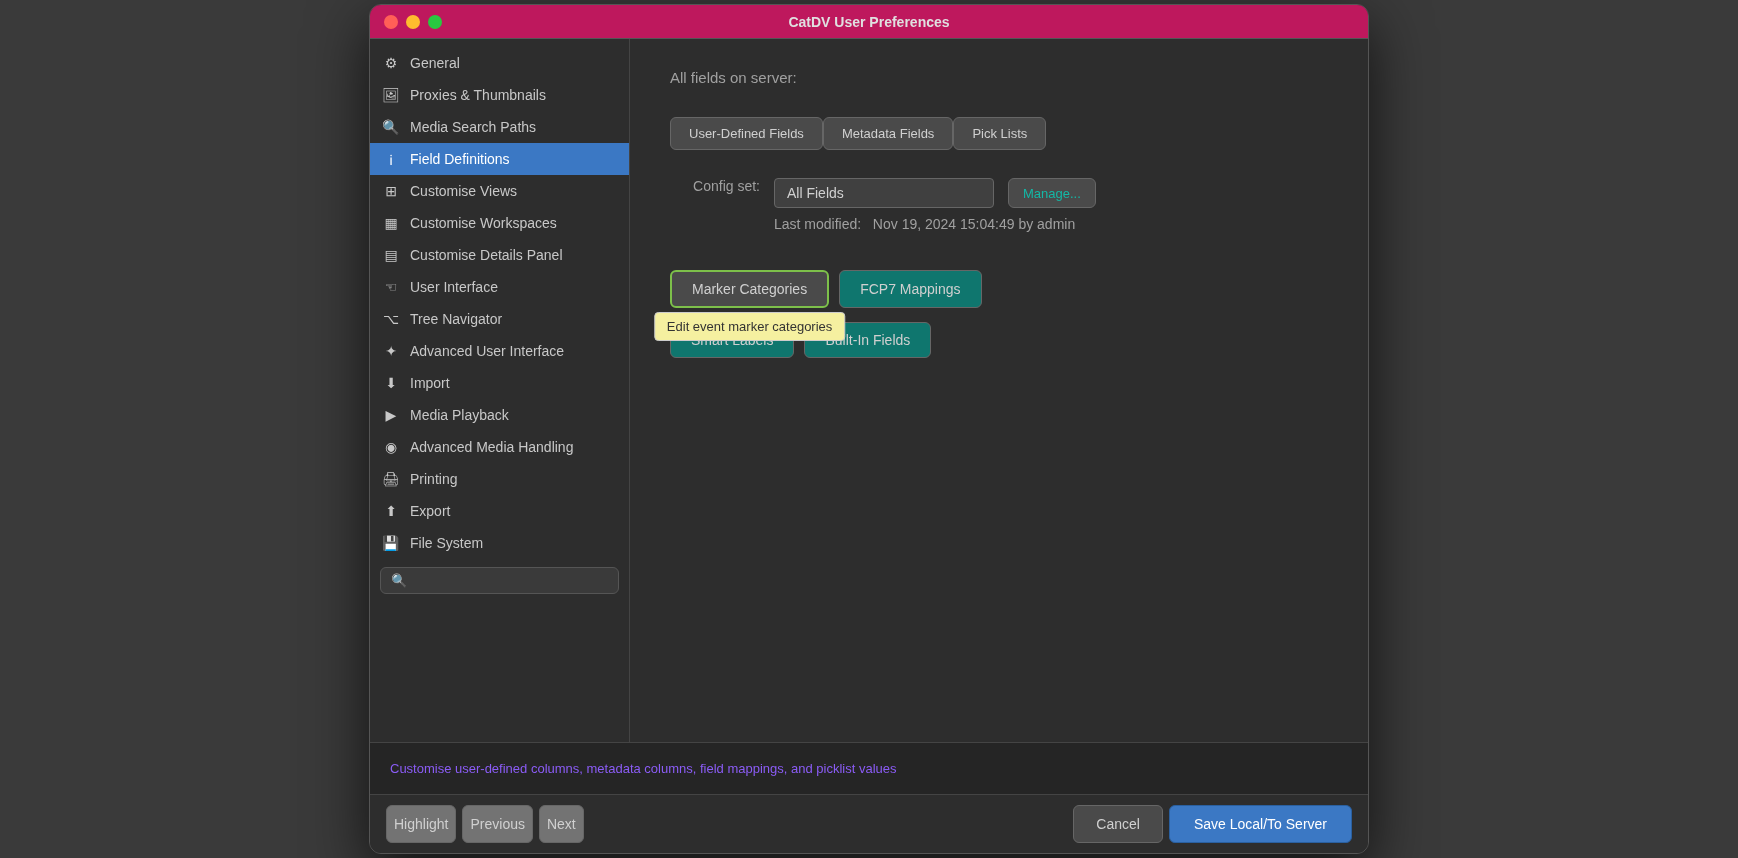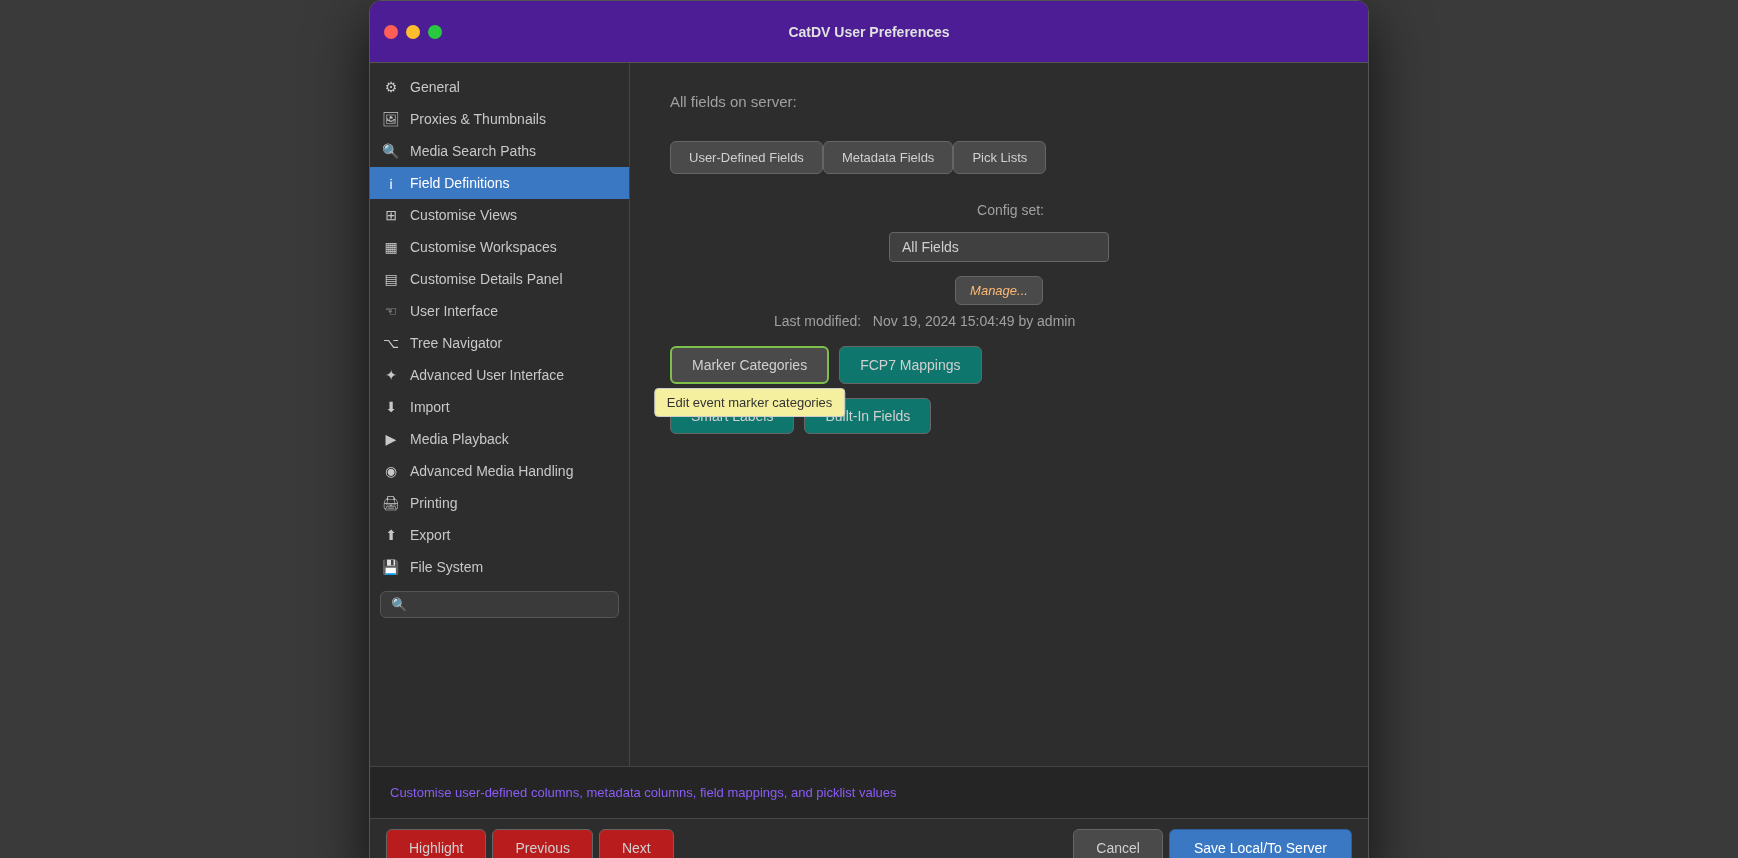--- a/index.html
+++ b/index.html
@@ -15,22 +15,22 @@
     }
     .window {
       width: 1000px;
       background: #2d2d2d;
       border-radius: 12px;
       box-shadow: 0 20px 60px rgba(0,0,0,0.7);
       overflow: hidden;
       border: 1px solid #555;
     }
     .titlebar {
-      background: #4c1d95;
-      height: 62px;
+      background: #be185d;
+      height: 34px;
       display: flex;
       align-items: center;
       justify-content: center;
       position: relative;
       border-bottom: 1px solid #555;
     }
     .traffic-lights {
       position: absolute;
       left: 14px;
       display: flex;
@@ -121,54 +121,51 @@
       background: #4a4a4a;
       border: 1px solid #666;
       border-radius: 6px;
       color: #d0d0d0;
       padding: 8px 18px;
       font-size: 13px;
       cursor: pointer;
     }
     .config-row {
       display: flex;
-      align-items: center;
       gap: 14px;
       margin-bottom: 8px;
-      flex-direction: column;
     }
     .config-label {
       color: #a0a0a0;
       font-size: 14px;
       width: 90px;
       text-align: right;
     }
     .config-value {
       background: #404040;
       border: 1px solid #666;
       border-radius: 4px;
       padding: 6px 12px;
       color: #d0d0d0;
       font-size: 14px;
       min-width: 220px;
     }
     .manage-btn {
       background: #4a4a4a;
       border: 1px solid #666;
       border-radius: 6px;
-      color: #fdba74;
+      color: #14b8a6;
       padding: 6px 14px;
       font-size: 13px;
       cursor: pointer;
-      font-style: italic;
     }
     .last-modified {
       color: #a0a0a0;
       font-size: 14px;
-      margin-bottom: 17px;
+      margin-bottom: 38px;
       margin-left: 104px;
     }
     .action-btn-group {
       display: flex;
       flex-wrap: wrap;
       gap: 10px;
       margin-bottom: 14px;
     }
     .action-btn {
       background: #0f766e;
@@ -209,25 +206,25 @@
     }
     .footer {
       display: flex;
       align-items: center;
       padding: 10px 16px;
       background: #2d2d2d;
       border-top: 1px solid #444;
       gap: 6px;
     }
     .footer-btn {
-      background: #b91c1c;
-      border: 1px solid #666;
-      border-radius: 6px;
-      color: #d0d0d0;
-      padding: 10px 22px;
+      background: #737373;
+      border: 1px solid #666;
+      border-radius: 6px;
+      color: #d0d0d0;
+      padding: 10px 7px;
       font-size: 14px;
       cursor: pointer;
       font-weight: 500;
     }
     .footer-spacer { flex: 1; }
     .footer-cancel {
       background: #4a4a4a;
       border: 1px solid #666;
       border-radius: 6px;
       color: #d0d0d0;

